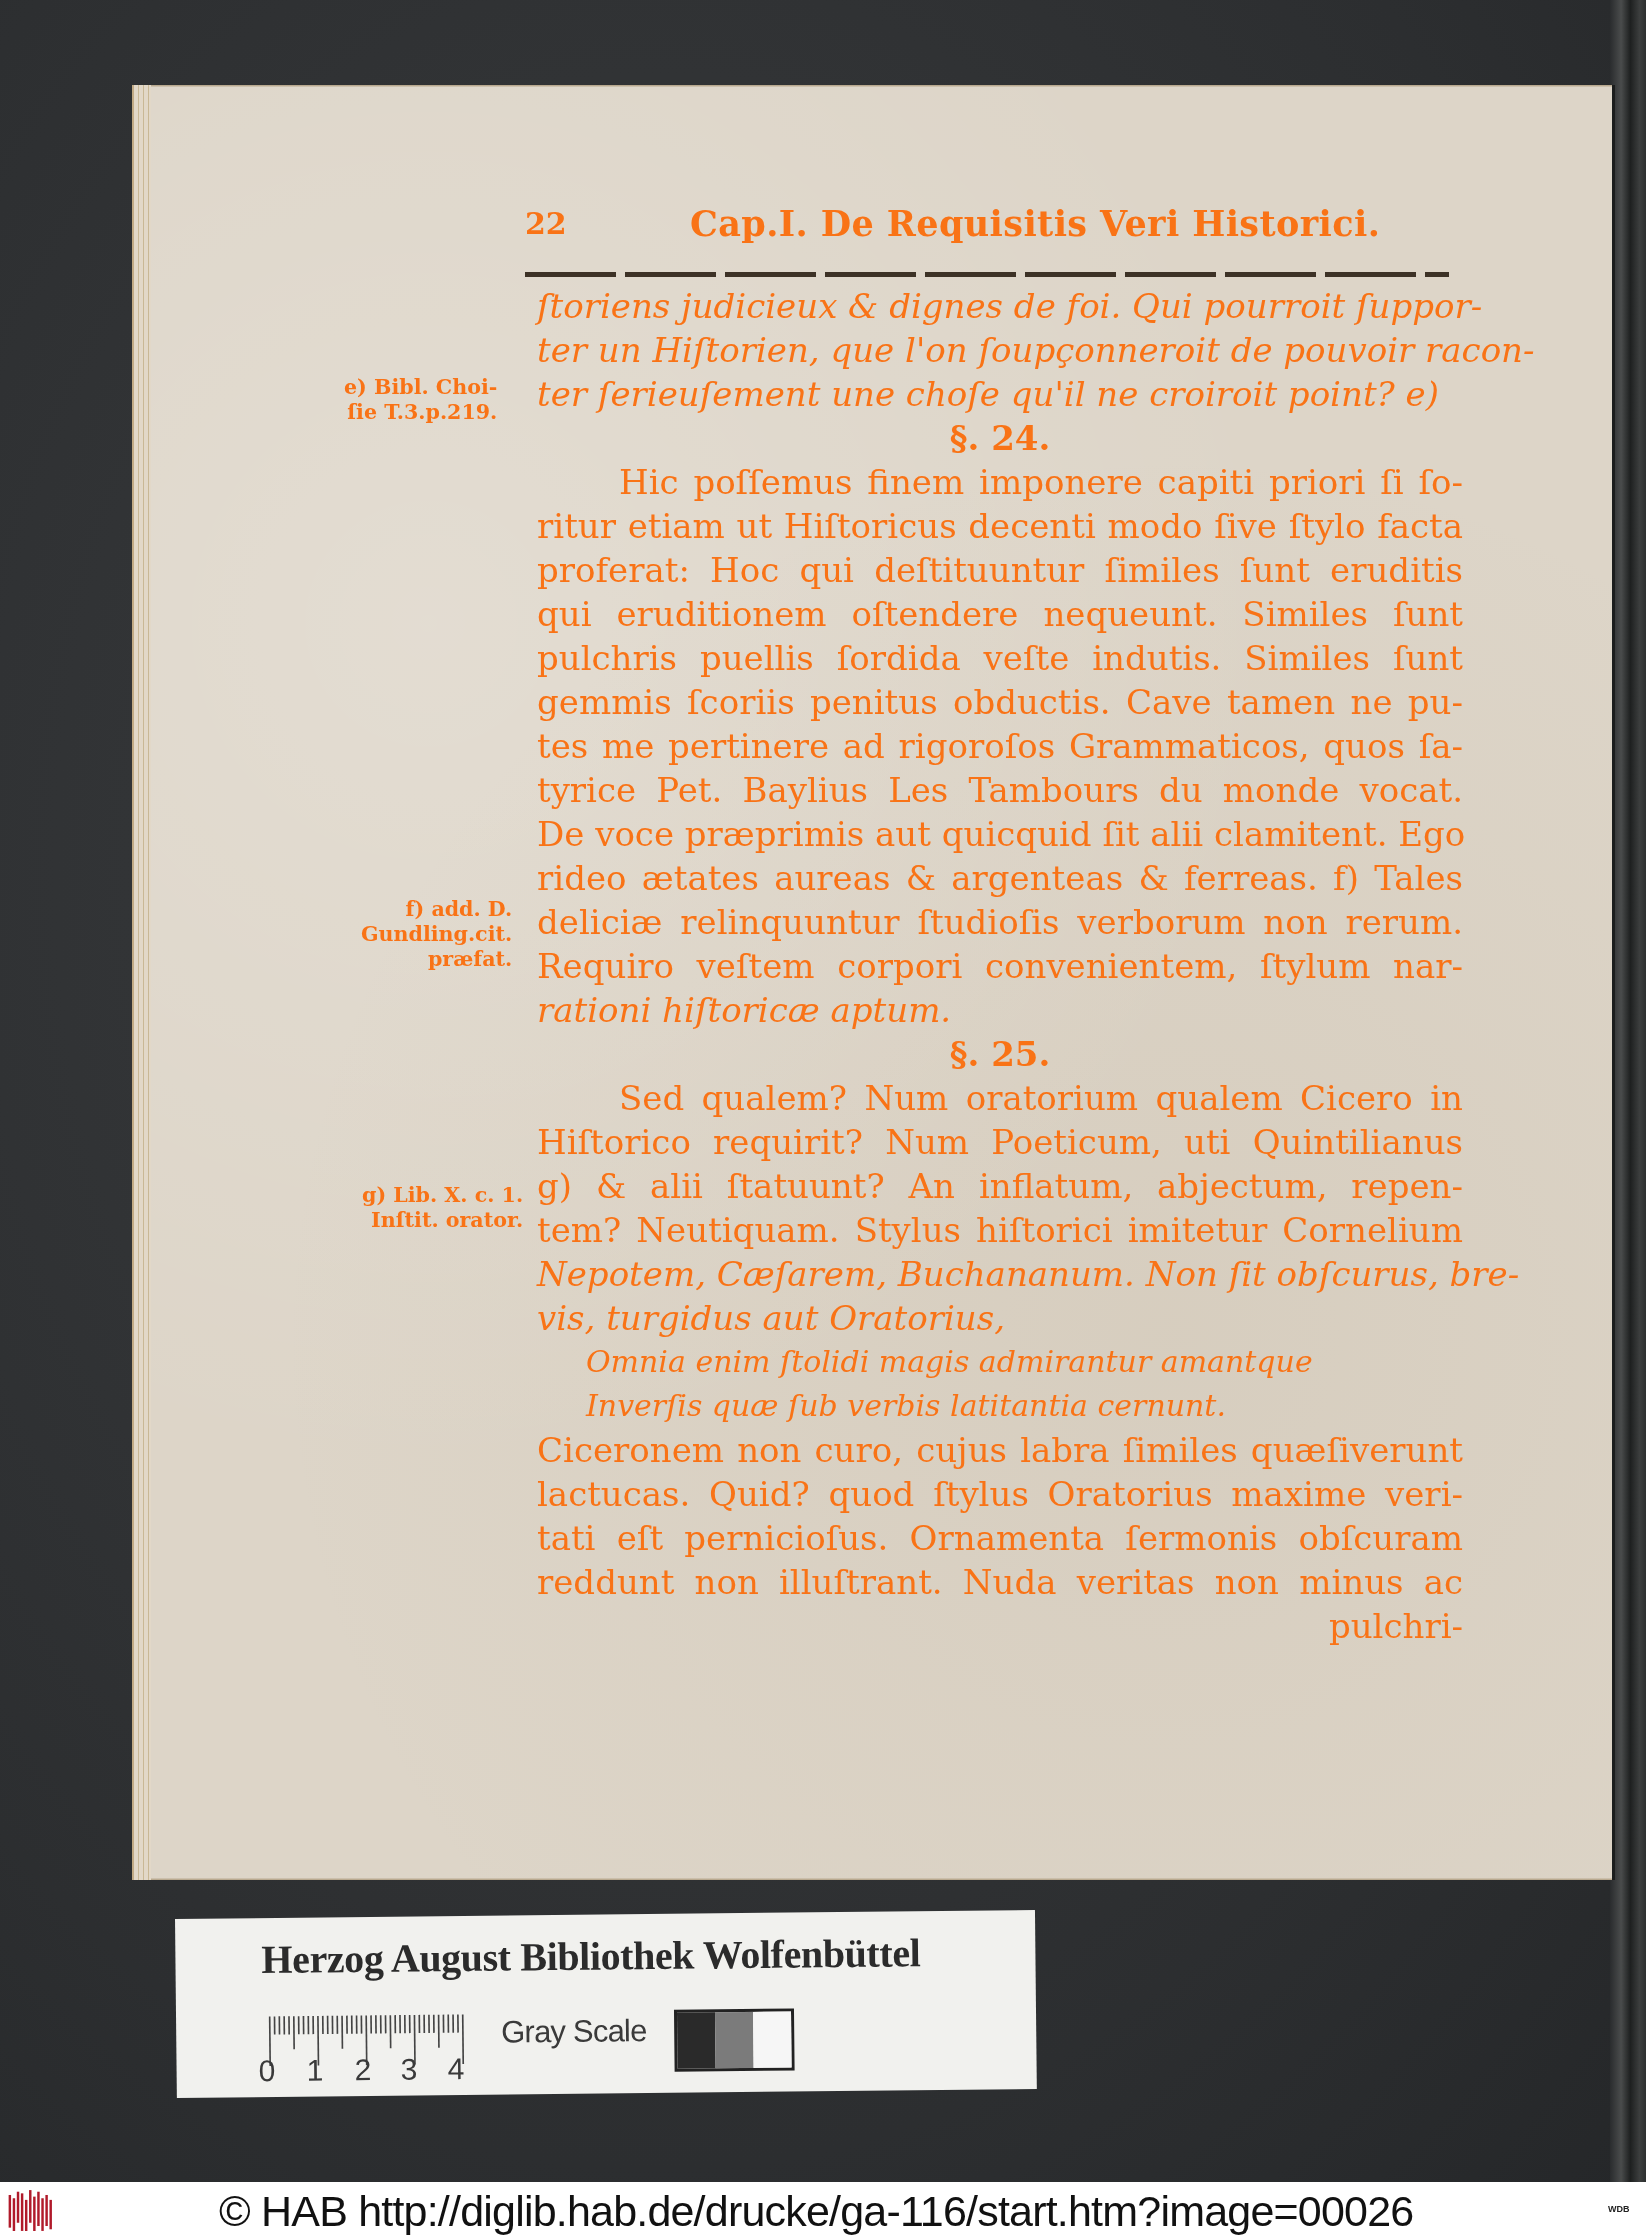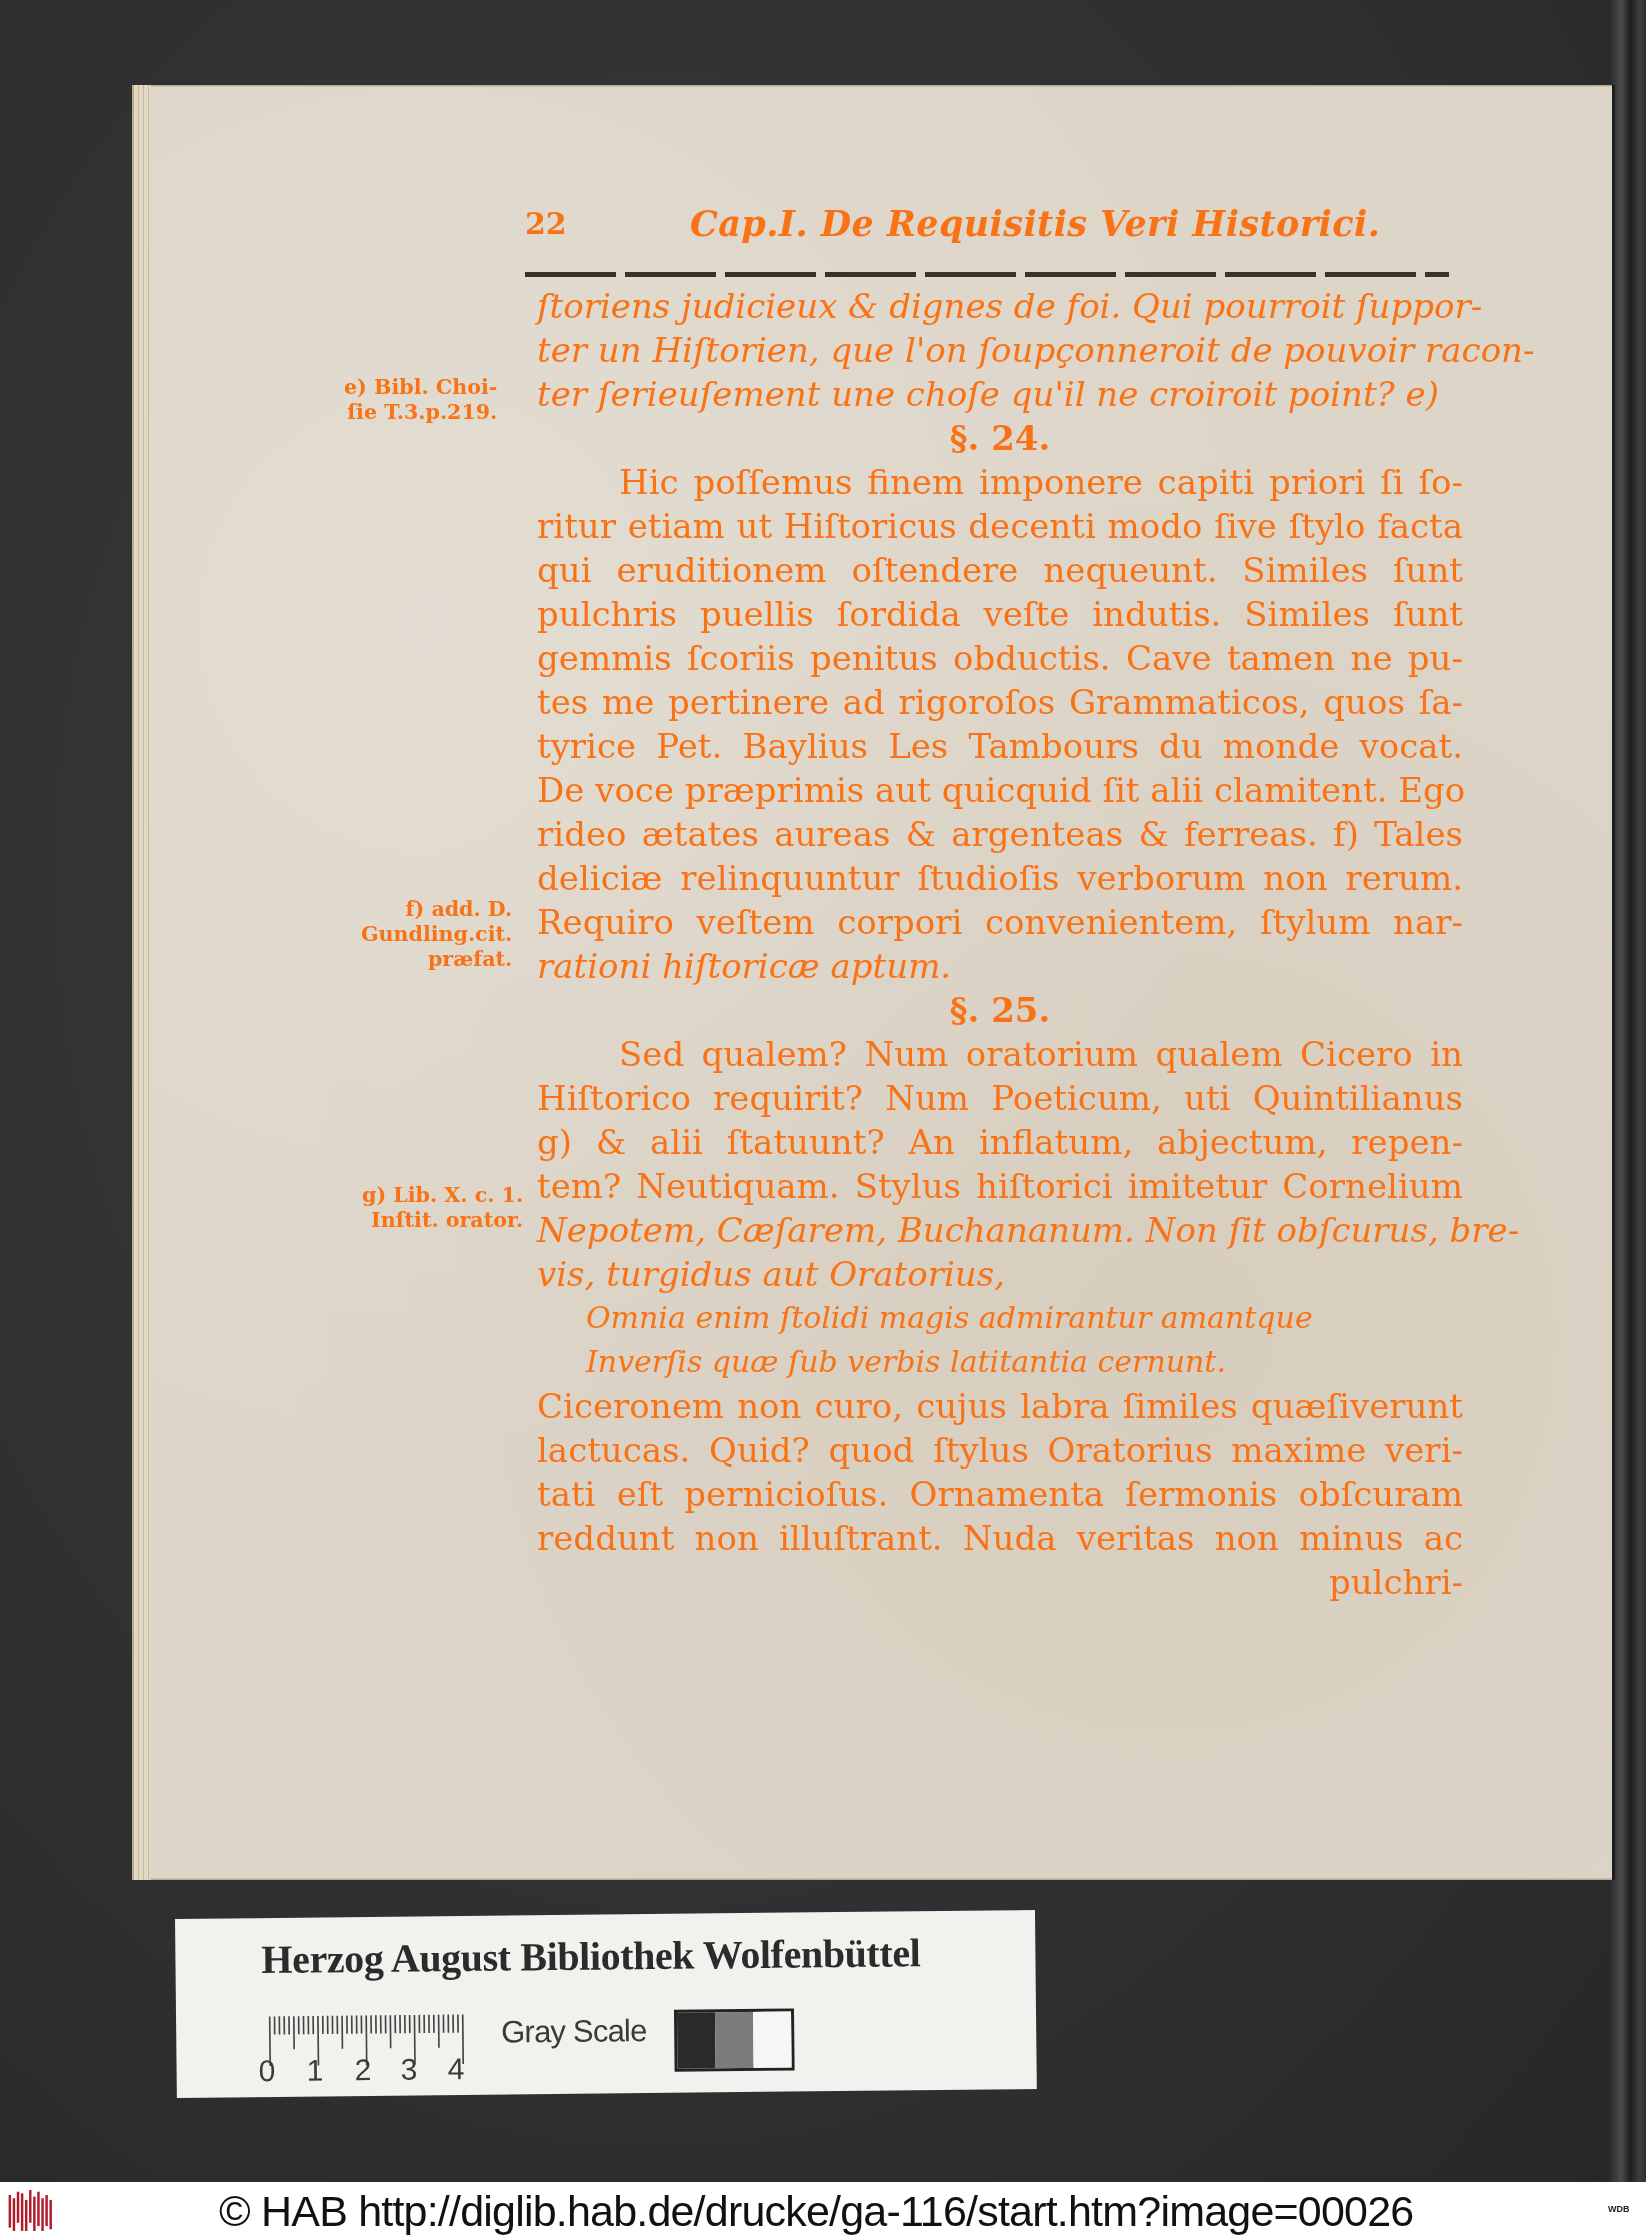--- a/index.html
+++ b/index.html
@@ -35,21 +35,21 @@
     background:repeating-linear-gradient(90deg,#e2d8c8 0 4.1px,#c9b895 4.1px 5px);
   }
   .gutter-line {
     position:absolute; left:1612px; top:85px; width:3.3px; height:1795px; background:#1b1d1d;
   }
   .ink { color:#f97316; }
   .header {
     position:absolute; top:206px; left:525px; width:922px; height:49px;
   }
   .page-num { position:absolute; left:0; top:0; font-size:30px; font-weight:bold; }
-  .running-title { position:absolute; left:165px; top:-3.3px; font-size:35px; font-style:italic; font-weight:bold; letter-spacing:0.4px;text-align:center; }
+  .running-title { position:absolute; left:165px; top:-3.3px; font-size:35px; font-weight:bold; letter-spacing:0.4px;text-align:center; }
   .rule {
     position:absolute; top:272px; left:525px; width:924px; height:5px;
     background:repeating-linear-gradient(90deg,#3d3226 0 91px, transparent 91px 100px);
   }
   .text-block {
     position:absolute; left:537px; top:284px; width:926px;
     font-size:34px; line-height:44px;
   }
   .line { white-space:nowrap; text-align:justify; text-align-last:justify; height:44px; }
   .line.last { text-align-last:left; }
@@ -105,20 +105,21 @@
 </div>
 <div class="rule"></div>
 
 <div class="text-block ink" id="text-block">
     <div class="line it">ſtoriens judicieux &amp; dignes de foi.   Qui pourroit ſuppor-</div>
     <div class="line it">ter un Hiſtorien, que l'on ſoupçonneroit de pouvoir racon-</div>
     <div class="line it last">ter ſerieuſement une choſe qu'il ne croiroit point? e)</div>
     <div class="line center section-mark">§.   24.</div>
     <div class="line indent">Hic poſſemus finem imponere capiti priori ſi ſo-</div>
     <div class="line">ritur etiam ut Hiſtoricus decenti modo ſive ſtylo facta</div>
+    <div class="line">proferat: Hoc qui deſtituuntur ſimiles ſunt eruditis</div>
     <div class="line">qui eruditionem oſtendere nequeunt.   Similes ſunt</div>
     <div class="line">pulchris puellis ſordida veſte indutis.   Similes ſunt</div>
     <div class="line">gemmis ſcoriis penitus obductis.   Cave tamen ne pu-</div>
     <div class="line">tes me pertinere ad rigoroſos Grammaticos, quos ſa-</div>
     <div class="line">tyrice Pet. Baylius Les Tambours du monde vocat.</div>
     <div class="line">De voce præprimis aut quicquid ſit alii clamitent.  Ego</div>
     <div class="line">rideo ætates aureas &amp; argenteas &amp; ferreas.  f) Tales</div>
     <div class="line">deliciæ relinquuntur ſtudioſis verborum non rerum.</div>
     <div class="line">Requiro veſtem corpori convenientem, ſtylum nar-</div>
     <div class="line it last">rationi hiſtoricæ aptum.</div>

